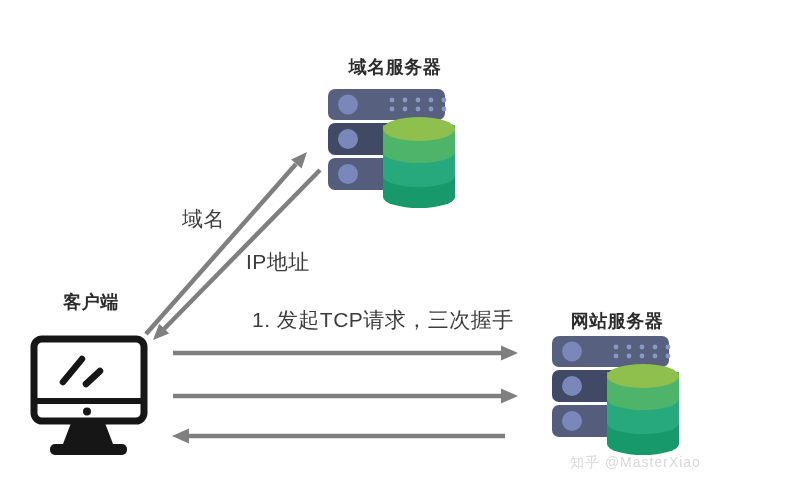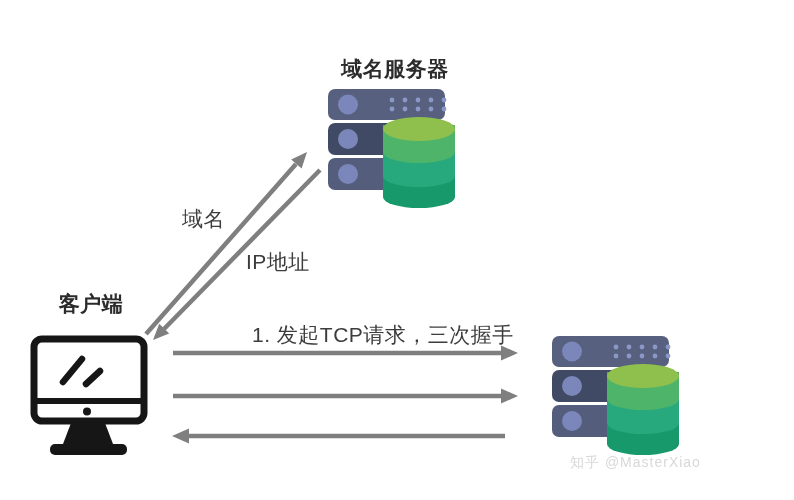--- a/index.html
+++ b/index.html
@@ -9,21 +9,21 @@
     position: relative;
     width: 794px;
     height: 500px;
     background: #ffffff;
     overflow: hidden;
   }
   .abs { position: absolute; }
   svg.layer { position: absolute; left: 0; top: 0; width: 794px; height: 500px; }
   .node-label {
     position: absolute;
-    font-size: 21px;
+    font-size: 18px;
     font-weight: 700;
     color: #2b2b2b;
     text-align: center;
     white-space: nowrap;
     letter-spacing: 0.5px;
   }
   .edge-label {
     position: absolute;
     font-size: 21px;
     font-weight: 400;
@@ -102,34 +102,35 @@
       <line x1="505" y1="436" x2="188" y2="436" stroke-width="4.5" stroke="#7f7f7f"></line>
       <polygon points="172,436 189,428.5 189,443.5" fill="#7f7f7f"></polygon>
     </g>
   </svg>
 
   <div class="node-label" style="left:315px; top:55px; width:160px;">域名服务器</div>
   <svg class="abs" style="left:328px; top:89px;" width="130" height="120" viewBox="0 0 130 120">
     <use href="#server-db-def"></use>
   </svg>
 
+  <div class="node-label" style="left:537px; top:309px; width:160px;">网站服务器</div>
   <svg class="abs" style="left:552px; top:336px;" width="130" height="120" viewBox="0 0 130 120">
     <use href="#server-db-def"></use>
   </svg>
 
   <div class="node-label" style="left:36px; top:290px; width:110px;">客户端</div>
   <svg class="abs" style="left:30px; top:335px;" width="118" height="124" viewBox="0 0 118 124">
     <rect x="4" y="4" width="110" height="82" rx="8" fill="none" stroke-width="7" stroke="#161616"></rect>
     <line x1="4" y1="66" x2="114" y2="66" stroke-width="6" stroke="#161616"></line>
     <line x1="33" y1="47" x2="52" y2="24" stroke-width="6.5" stroke-linecap="round" stroke="#161616"></line>
     <line x1="56" y1="49" x2="70" y2="36" stroke-width="6.5" stroke-linecap="round" stroke="#161616"></line>
     <circle cx="57" cy="76.5" r="4" fill="#161616"></circle>
     <path d="M41,88 L75,88 L83,109 L33,109 Z" fill="#161616"></path>
     <rect x="20" y="109" width="77" height="11" rx="5" fill="#161616"></rect>
   </svg>
 
   <div class="edge-label" style="left:182px; top:205px;">域名</div>
   <div class="edge-label" style="left:246px; top:248px;">IP地址</div>
-  <div class="edge-label" style="left:252px; top:321px;">1. 发起TCP请求，三次握手</div>
+  <div class="edge-label" style="left:252px; top:306px;">1. 发起TCP请求，三次握手</div>
 
   <div class="watermark">知乎 @MasterXiao</div>
 
 </div>
 
 </body></html>

